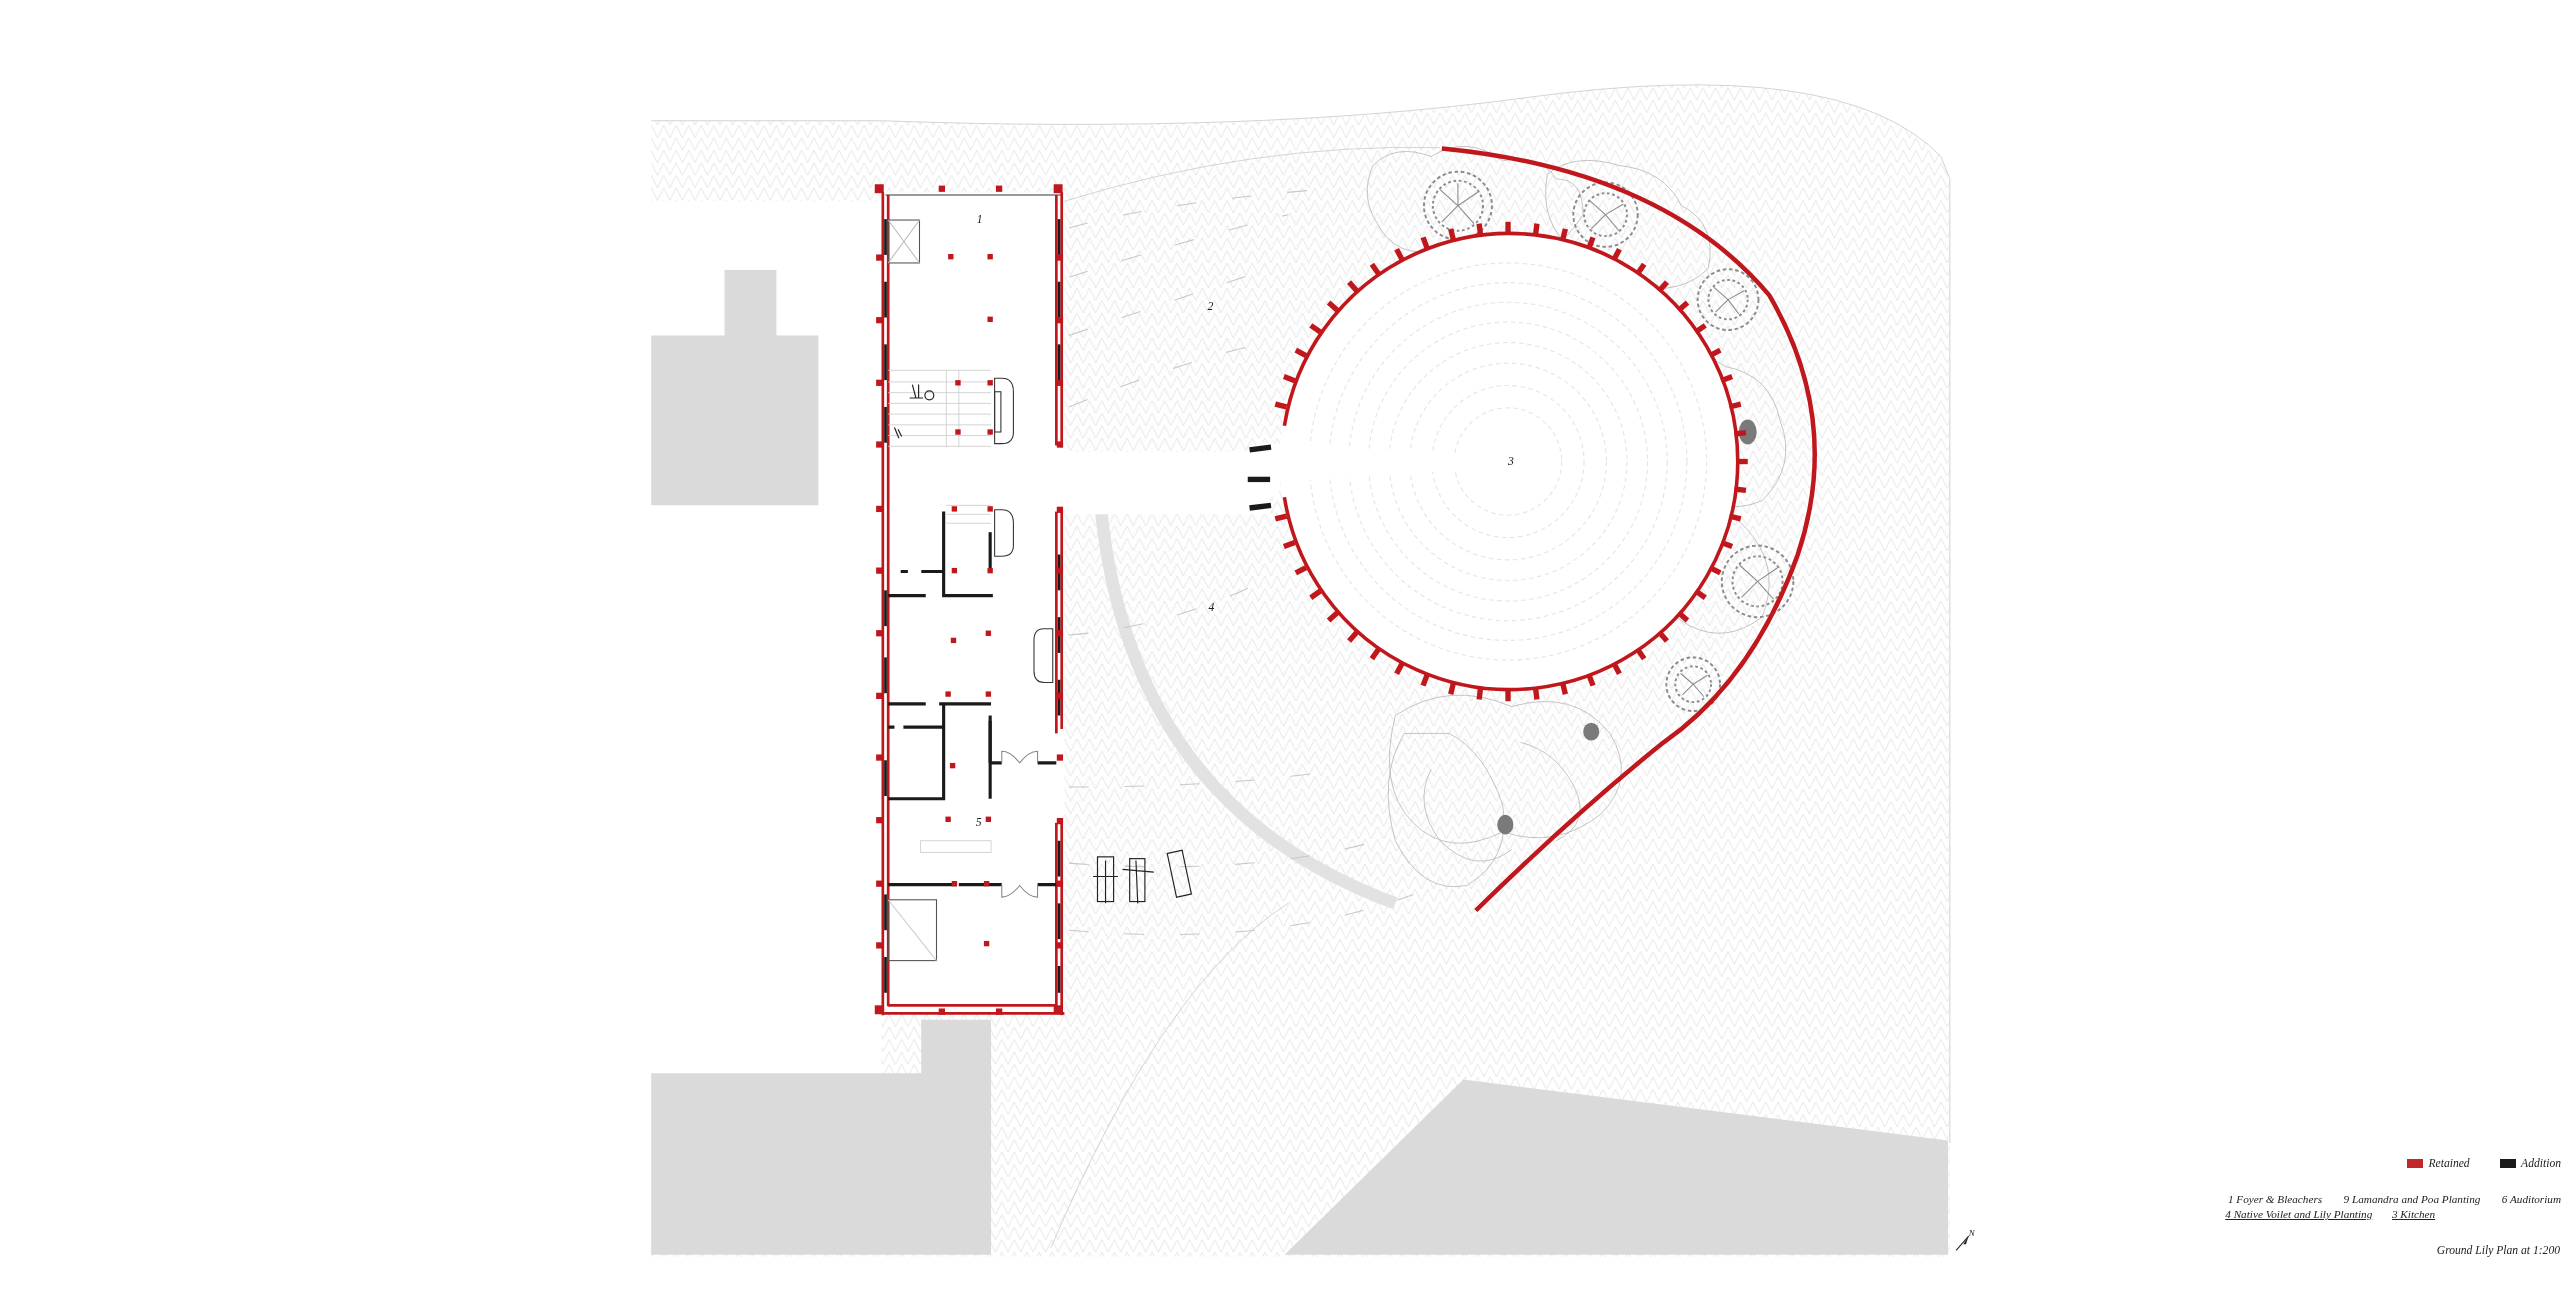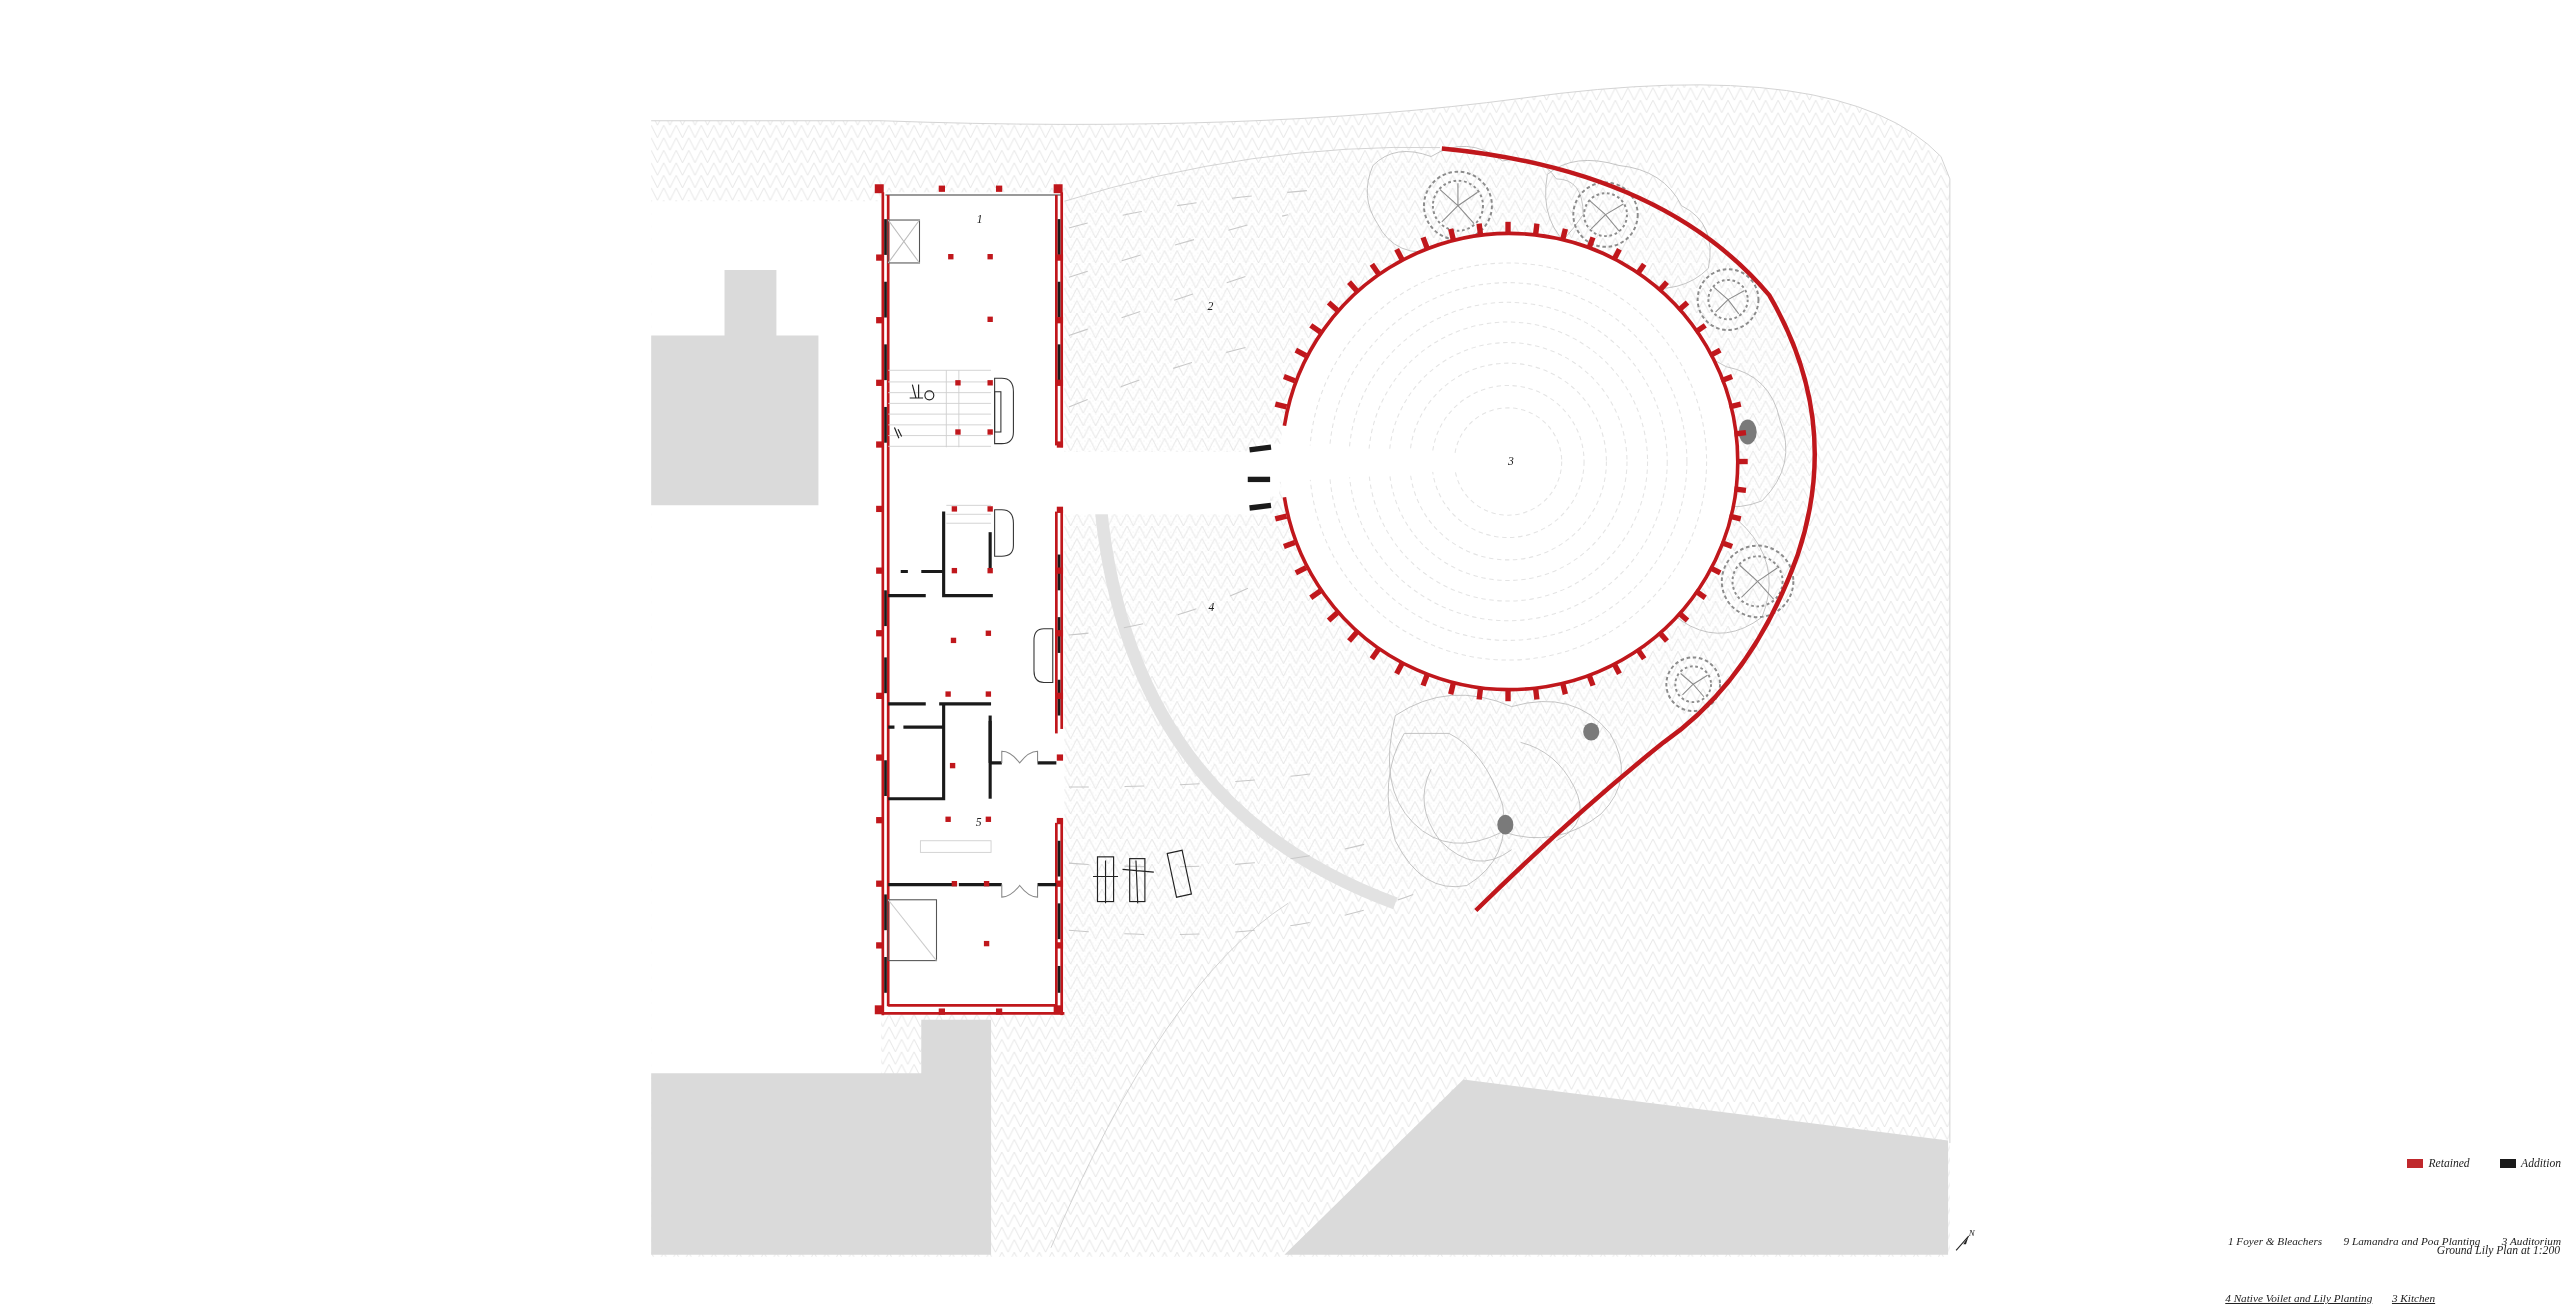--- a/index.html
+++ b/index.html
@@ -5,21 +5,21 @@
   html, body { margin:0; padding:0; background:#ffffff; }
   body { width:2576px; height:1313px; position:relative; overflow:hidden;
          font-family:"DejaVu Serif", "Liberation Serif", serif; }
   #plan { position:absolute; left:0; top:0; width:2576px; height:1313px; }
   .zone-label { font-family:"Liberation Serif", serif; font-style:italic; font-size:13px; fill:#222; }
   .legend { position:absolute; font-family:"Liberation Serif", serif; font-style:italic; color:#222; }
   .legend-keys { right:15px; top:1157px; display:flex; gap:30px; font-size:11.6px; align-items:flex-end; }
   .key { display:flex; align-items:center; gap:5.4px; }
   .swatch { width:16px; height:9.8px; display:inline-block; }
   .legend-zones { right:15px; top:1192px; font-size:11.2px; line-height:15px; text-align:right; }
-  .legend-zones .row { display:flex; justify-content:flex-end; gap:21.5px;margin-top:42px; }
+  .legend-zones .row { display:flex; justify-content:flex-end; gap:21.5px; }
   .title { position:absolute; right:16px; top:1244px; font-family:"Liberation Serif", serif; font-style:italic; font-size:11.6px; color:#222; }
 </style>
 </head>
 <body>
 
 <svg id="plan" viewBox="0 0 2880 1468" xmlns="http://www.w3.org/2000/svg">
   <defs>
     <pattern id="hatch" width="14" height="14" patternUnits="userSpaceOnUse">
       <path d="M0 0 L7 14 L14 0" fill="none" stroke="#dcdcdc" stroke-width="0.8"></path>
     </pattern>
@@ -358,21 +358,21 @@
   <div class="key">
     <span class="swatch" style="background:#1a1a1a"></span>
     <span>Addition</span>
   </div>
 </div>
 
 <div class="legend legend-zones">
   <div class="row">
     <span>1 Foyer &amp; Bleachers</span>
     <span>9 Lamandra and Poa Planting</span>
-    <span>3 Auditorium</span>
+    <span>6 Auditorium</span>
   </div>
   <div class="row" style="justify-content:flex-start; gap:19.7px; margin-left:-2.7px;text-decoration:underline;">
     <span>4 Native Voilet and Lily Planting</span>
     <span>3 Kitchen</span>
   </div>
 </div>
 
 <div class="title">Ground Lily Plan at 1:200</div>
 
 

